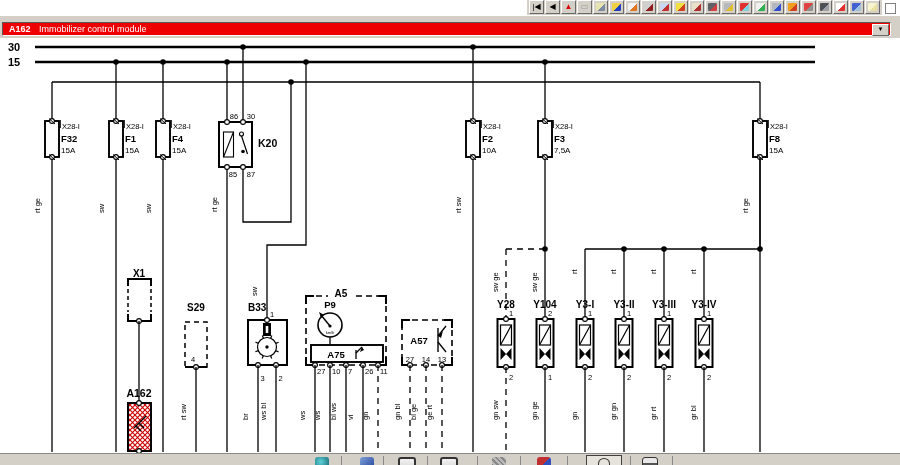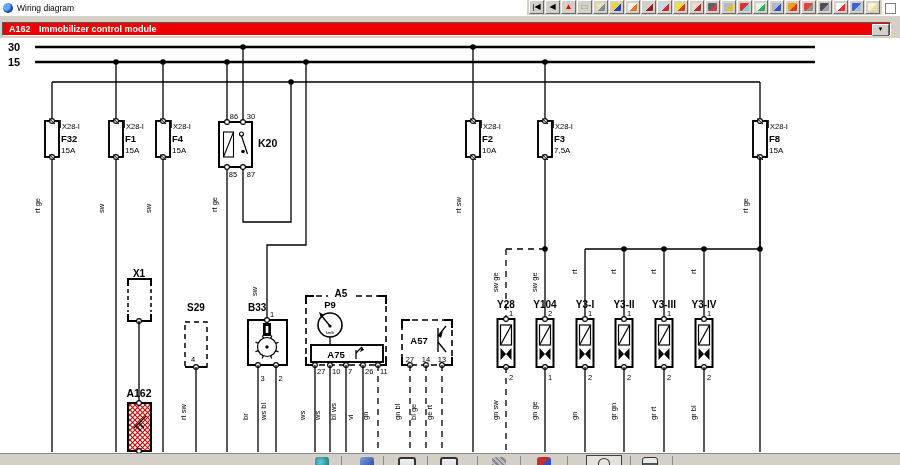--- a/index.html
+++ b/index.html
@@ -23,21 +23,21 @@
     border:1px solid #808080;z-index:31;}
   #midstrip{position:absolute;left:0;top:15px;width:900px;height:6px;background:#d4d0c8;
     border-top:1px solid #fff;box-sizing:border-box;z-index:30;}
 
   
   #banner-row{position:absolute;left:0;top:21px;width:900px;height:17px;background:#d4d0c8;z-index:30;}
   #banner{position:absolute;left:2px;top:1px;width:889px;height:14px;box-sizing:border-box;
     border:1px solid;border-color:#5a5a5a #ffffff #ffffff #5a5a5a;background:#ee0000;
     display:flex;align-items:center;cursor:pointer;}
   #banner-code{color:#fff;font-weight:bold;font-size:9px;margin-left:6px;width:30px;}
-  #banner-label{color:#fff;font-weight:bold;font-size:9px;}
+  #banner-label{color:#fff;font-weight:normal;font-size:9px;}
   #banner-drop{position:absolute;right:1px;top:1px;width:15px;height:10px;background:#d4d0c8;
     border:1px solid;border-color:#fff #6a6a6a #6a6a6a #fff;font-size:6px;line-height:9px;
     text-align:center;color:#000;cursor:pointer;}
 
   
   #diagram{position:absolute;left:0;top:0;width:900px;height:465px;z-index:1;}
   text{fill:#000;}
 
   
   #bottombar{position:absolute;left:0;top:453px;width:900px;height:12px;background:#d4d0c8;
@@ -390,24 +390,20 @@
         <text x="196" y="311" font-size="10" font-family="&quot;Liberation Sans&quot;,&quot;DejaVu Sans&quot;,sans-serif" font-weight="bold" text-anchor="middle">S29</text>
         <rect x="185" y="322" width="22" height="45" fill="none" stroke="#000" stroke-width="1.5" stroke-dasharray="5,4"></rect>
         <line x1="185" y1="367" x2="207" y2="367" stroke="#000" stroke-width="2"></line>
         <text x="193" y="362" font-size="7.5" font-family="&quot;Liberation Sans&quot;,&quot;DejaVu Sans&quot;,sans-serif" text-anchor="middle">4</text>
         <circle cx="196" cy="367" r="2.4" fill="#fff" stroke="#000" stroke-width="1.1"></circle>
         <line x1="196" y1="367" x2="196" y2="452" stroke="#000" stroke-width="1.3"></line>
         <text x="0" y="0" font-size="7.5" font-family="&quot;Liberation Sans&quot;,&quot;DejaVu Sans&quot;,sans-serif" transform="translate(186,420) rotate(-90)">rt sw</text>
       </g>
     </svg>
 
-  <div id="titlebar">
-    <div id="app-icon"></div>
-    <span id="title-text">Wiring diagram</span>
-  </div>
   <div id="toolbar">
       <div class="tb-btn">
         <span class="tb-glyph" style="color: rgb(0, 0, 0);">|◀</span>
       </div>
       <div class="tb-btn">
         <span class="tb-glyph" style="color: rgb(0, 0, 0);">◀</span>
       </div>
       <div class="tb-btn">
         <span class="tb-glyph" style="color: rgb(221, 0, 0);">▲</span>
       </div>

